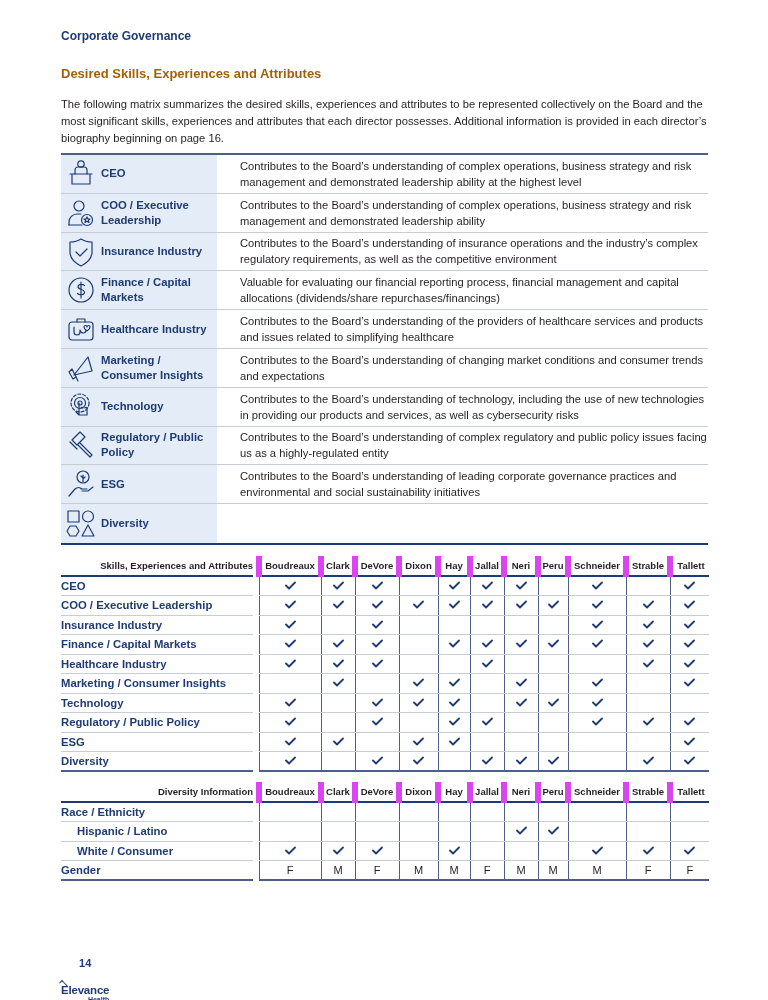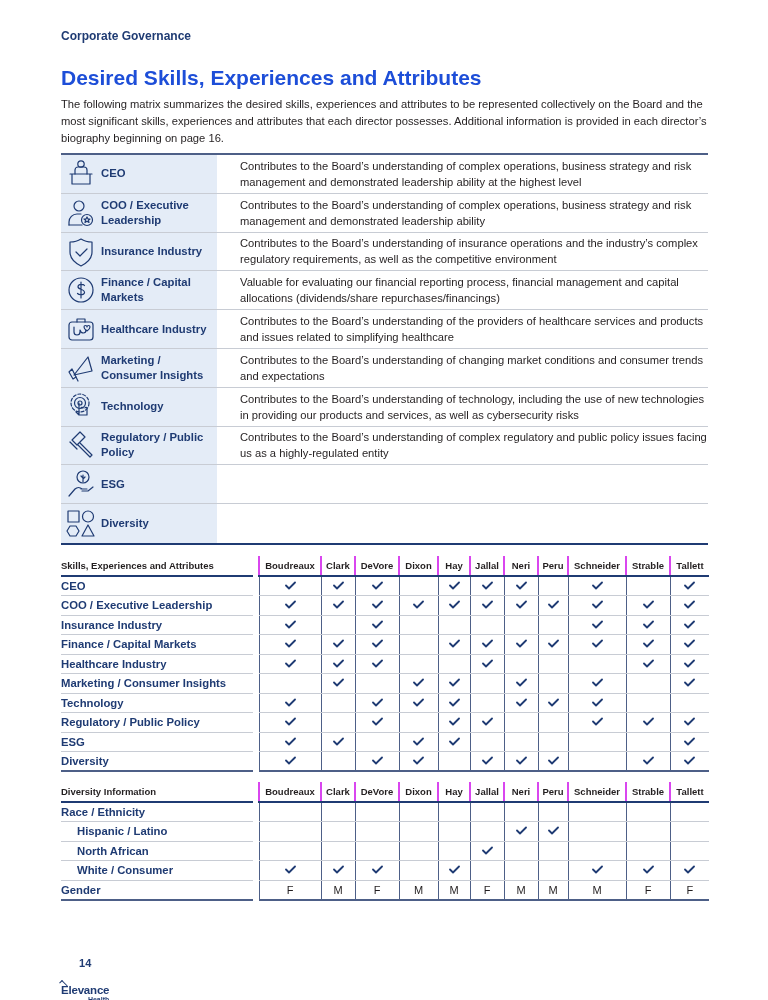--- a/index.html
+++ b/index.html
@@ -1,35 +1,35 @@
 <!DOCTYPE html>
 <html><head>
 <meta charset="utf-8">
 <style>
   * { box-sizing: border-box; margin: 0; padding: 0; }
   html, body { width: 768px; height: 1000px; background: #ffffff; }
   body { font-family: "Liberation Sans", sans-serif; color: #231f20; position: relative; overflow: hidden; }
   .section-label { position: absolute; left: 61px; top: 29px; font-size: 12px; font-weight: bold; color: #1f3b73; }
-  .page-title { position: absolute; left: 61px; top: 66px; font-size: 21px; font-weight: bold; color: #1d4ed8; }
+  .page-title { position: absolute; left: 61px; top: 66px; font-size: 13px; font-weight: bold; color: #a16207; }
   .intro { position: absolute; left: 61px; top: 96px; width: 650px; font-size: 11.2px; line-height: 17px; color: #231f20; }
 
   
   .defs { position: absolute; left: 61px; top: 153px; width: 647px; border-top: 2px solid #4d5f87; border-bottom: 2px solid #1f3b73; border-collapse: collapse; }
   .defs .drow { display: flex; height: 38.8px; border-bottom: 1px solid #c8ccd4; }
   .defs .drow:last-child { border-bottom: none; }
   .defs .dleft { width: 156px; background: #e4ecf7; display: flex; align-items: center; }
   .defs .dicon { width: 40px; height: 38px; display: flex; align-items: center; justify-content: center; flex: none; }
   .defs .dicon svg { width: 30px; height: 30px; }
   .defs .dname { font-size: 11.3px; font-weight: bold; color: #1f3b73; line-height: 15px; }
   .defs .ddesc { flex: 1; padding-left: 10px; font-size: 11.2px; line-height: 16px; display: flex; align-items: center; color: #231f20; margin-left: 13px; }
 
   
   .matrix { position: absolute; left: 61px; width: 647px; border-collapse: collapse; table-layout: fixed; }
-  .matrix th { font-size: 9.5px; font-weight: bold; color: #231f20; height: 20px; text-align: center; border-left: 2px solid #d946ef; border-bottom: 2px solid #1f3b73; padding: 0; }
-  .matrix th.lbl { text-align: left; border-left: none; }
+  .matrix th { font-size: 9.5px; font-weight: bold; color: #231f20; height: 20px; text-align: center; border-left: 6px solid #d946ef; border-bottom: 2px solid #1f3b73; padding: 0; }
+  .matrix th.lbl { text-align: right; border-left: none; }
   .matrix th.gap, .matrix td.gap { border: none; width: 6px; }
   .matrix td { height: 19.5px; border-bottom: 1px solid #c8ccd4; border-left: 1px solid #4d5f87; text-align: center; font-size: 11px; padding: 0; color: #1f3b73; }
   .matrix td.lbl { text-align: left; border-left: none; font-weight: bold; font-size: 11.3px; color: #1f3b73; }
   .matrix td.lbl.sub { padding-left: 16px; }
   .matrix tr:last-child td { border-bottom: 2px solid #4d5f87; }
   .matrix tr:last-child td.gap { border-bottom: none; }
   .matrix td.g { color: #231f20; font-size: 11px; }
   .check { display: inline-block; width: 11px; height: 9px; }
   .c-lbl { width: 192px; }
   .c-b { width: 62px; } .c-c { width: 34px; } .c-d { width: 44px; } .c-dx { width: 39px; }
@@ -163,20 +163,21 @@
       <div class="dleft">
       <span class="dicon">
           <svg viewBox="0 0 30 30">
             <circle cx="17" cy="8" r="6" fill="none" stroke="#1f3b73" stroke-width="1.2" stroke-linecap="round" stroke-linejoin="round"></circle>
             <path d="M17 13V6M17 9l-2-2M17 10l2-2" fill="none" stroke="#1f3b73" stroke-width="1.2" stroke-linecap="round" stroke-linejoin="round"></path>
             <path d="M3 27l6-7c2-2 5-2 7 0h5l-6 0M16 22h6l5-4" fill="none" stroke="#1f3b73" stroke-width="1.2" stroke-linecap="round" stroke-linejoin="round"></path>
           </svg>
         </span>
       <span class="dname">ESG</span>
     </div>
+    <div class="ddesc">Contributes to the Board’s understanding of leading corporate governance practices and environmental and social sustainability initiatives</div>
     </div>
     <div class="drow">
       <div class="dleft">
       <span class="dicon">
           <svg viewBox="0 0 30 30">
             <rect x="2" y="2" width="11" height="11" fill="none" stroke="#1f3b73" stroke-width="1.2" stroke-linecap="round" stroke-linejoin="round"></rect>
             <circle cx="22" cy="7.5" r="5.5" fill="none" stroke="#1f3b73" stroke-width="1.2" stroke-linecap="round" stroke-linejoin="round"></circle>
             <path d="M4 17h6l3 5-3 5H4l-3-5z" fill="none" stroke="#1f3b73" stroke-width="1.2" stroke-linecap="round" stroke-linejoin="round"></path>
             <path d="M22 16l6 11H16z" fill="none" stroke="#1f3b73" stroke-width="1.2" stroke-linecap="round" stroke-linejoin="round"></path>
           </svg>
@@ -581,37 +582,20 @@
               <path d="M1 4.5l3 3 6-6" fill="none" stroke="#1f3b73" stroke-width="1.8" stroke-linecap="round" stroke-linejoin="round"></path>
             </svg></span></td>
         <td><span><svg class="check" viewBox="0 0 11 9">
               <path d="M1 4.5l3 3 6-6" fill="none" stroke="#1f3b73" stroke-width="1.8" stroke-linecap="round" stroke-linejoin="round"></path>
             </svg></span></td>
         <td></td>
         <td></td>
         <td></td>
       </tr>
       <tr>
-        <td class="lbl sub">North African</td>
-        <td class="gap"></td>
-        <td></td>
-        <td></td>
-        <td></td>
-        <td></td>
-        <td></td>
-        <td><span><svg class="check" viewBox="0 0 11 9">
-              <path d="M1 4.5l3 3 6-6" fill="none" stroke="#1f3b73" stroke-width="1.8" stroke-linecap="round" stroke-linejoin="round"></path>
-            </svg></span></td>
-        <td></td>
-        <td></td>
-        <td></td>
-        <td></td>
-        <td></td>
-      </tr>
-      <tr>
         <td class="lbl sub">White / Consumer</td>
         <td class="gap"></td>
         <td><span><svg class="check" viewBox="0 0 11 9">
               <path d="M1 4.5l3 3 6-6" fill="none" stroke="#1f3b73" stroke-width="1.8" stroke-linecap="round" stroke-linejoin="round"></path>
             </svg></span></td>
         <td><span><svg class="check" viewBox="0 0 11 9">
               <path d="M1 4.5l3 3 6-6" fill="none" stroke="#1f3b73" stroke-width="1.8" stroke-linecap="round" stroke-linejoin="round"></path>
             </svg></span></td>
         <td><span><svg class="check" viewBox="0 0 11 9">
               <path d="M1 4.5l3 3 6-6" fill="none" stroke="#1f3b73" stroke-width="1.8" stroke-linecap="round" stroke-linejoin="round"></path>

